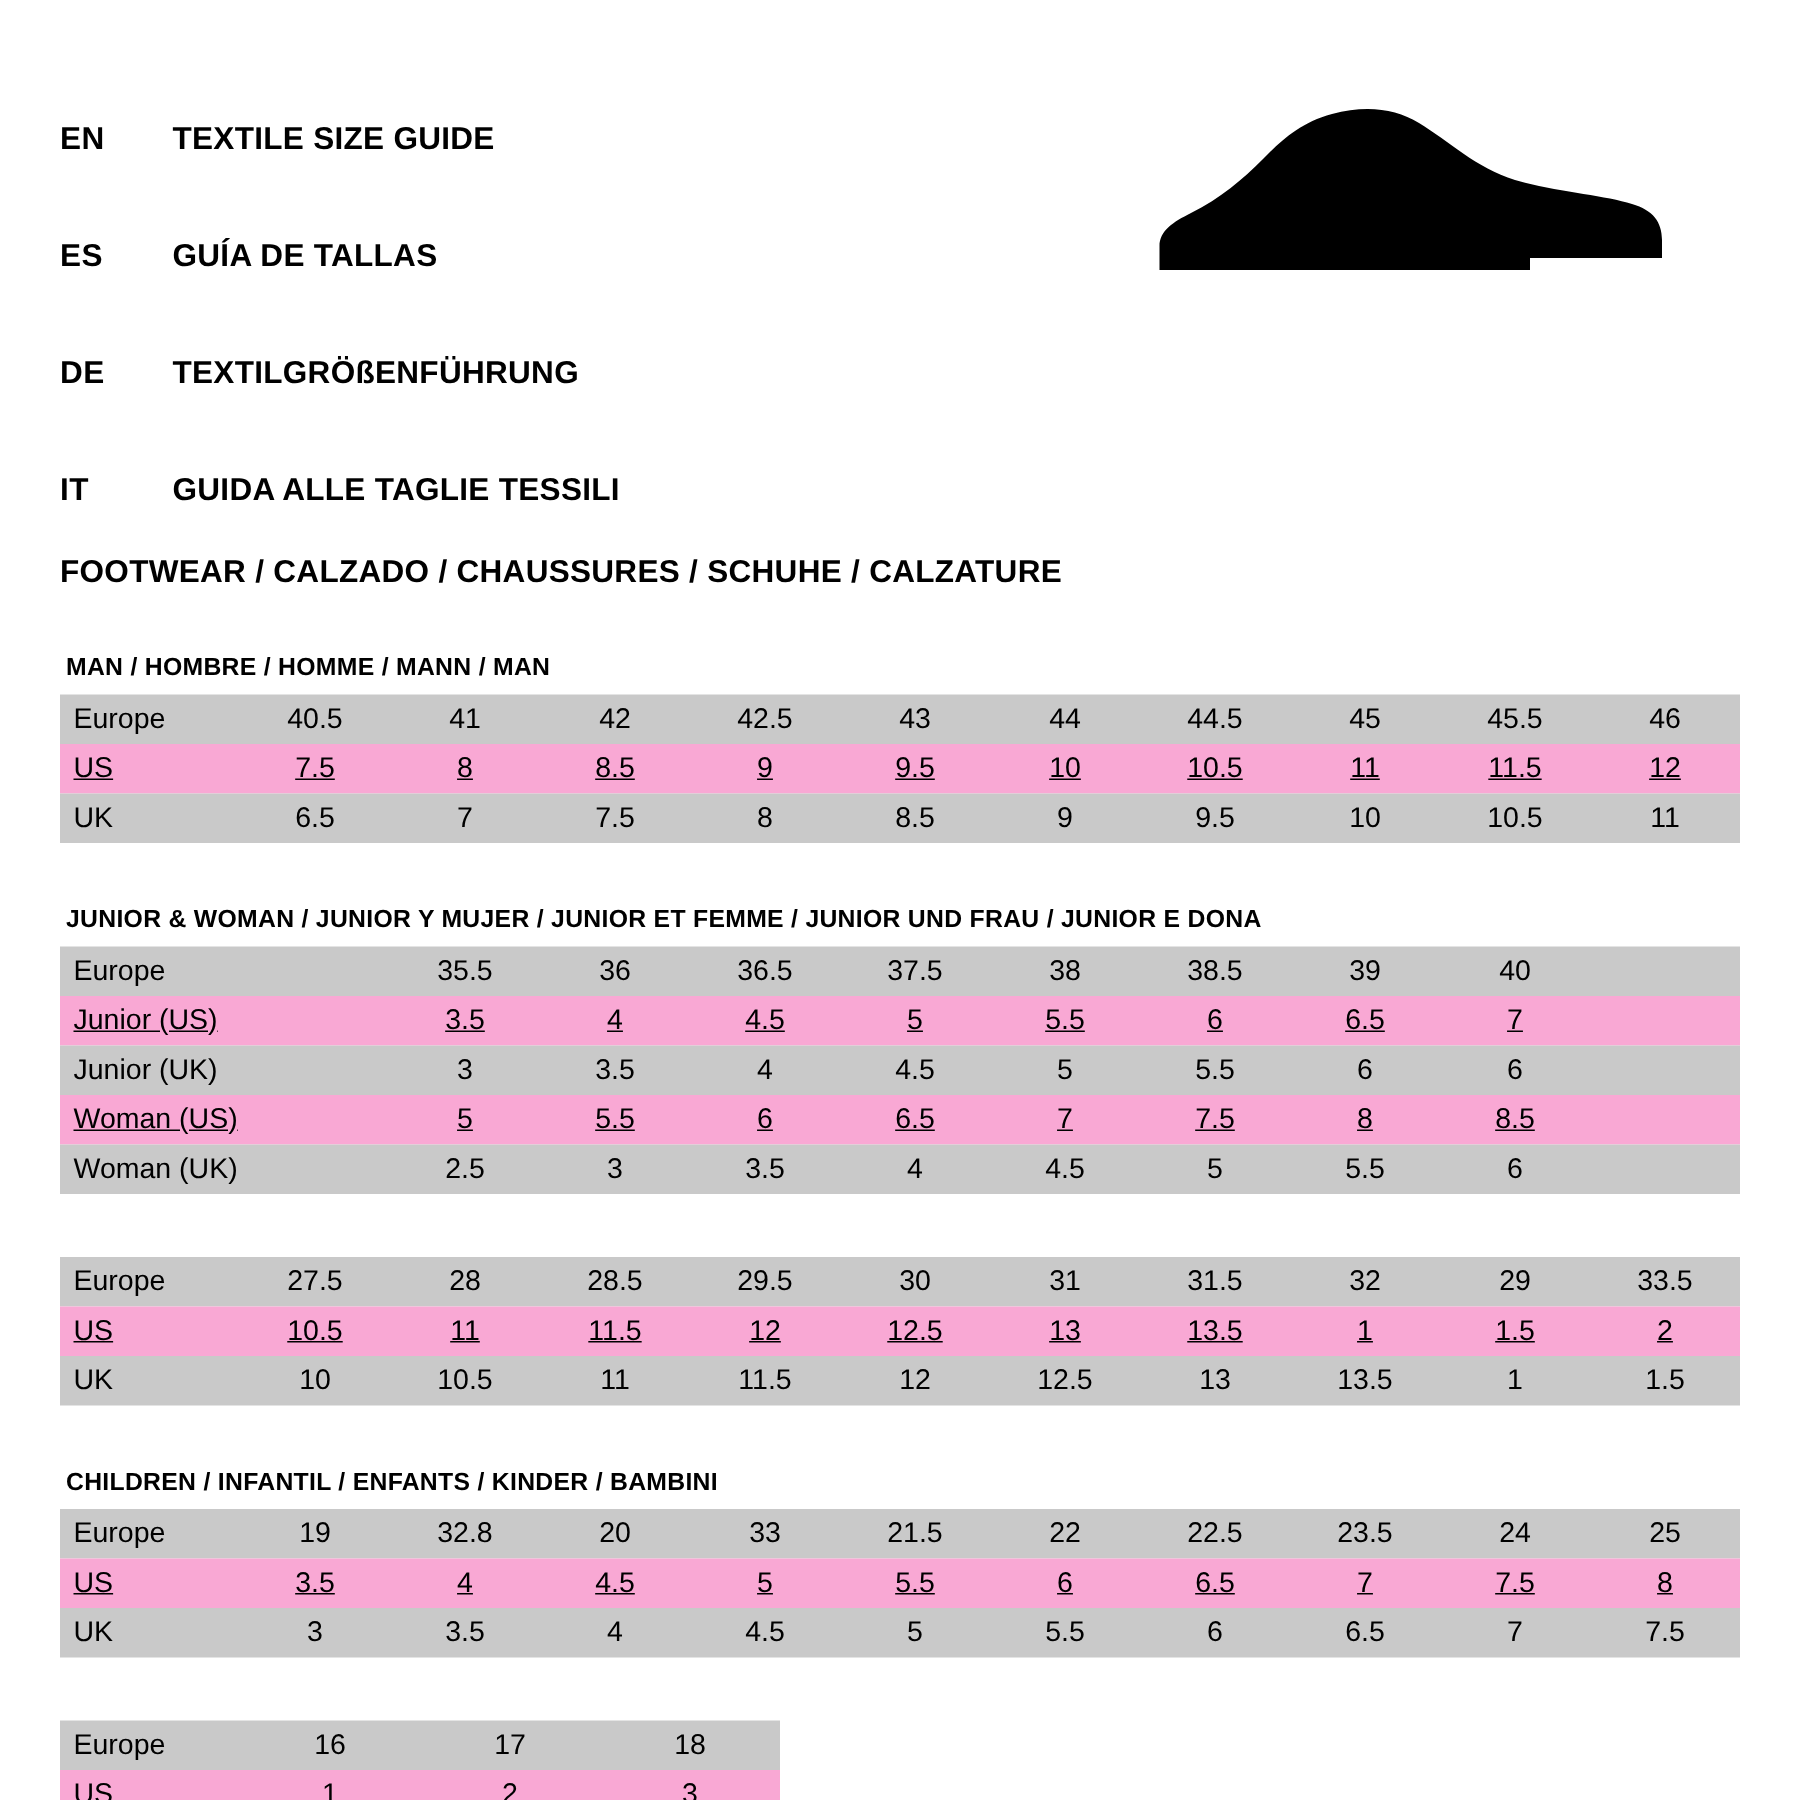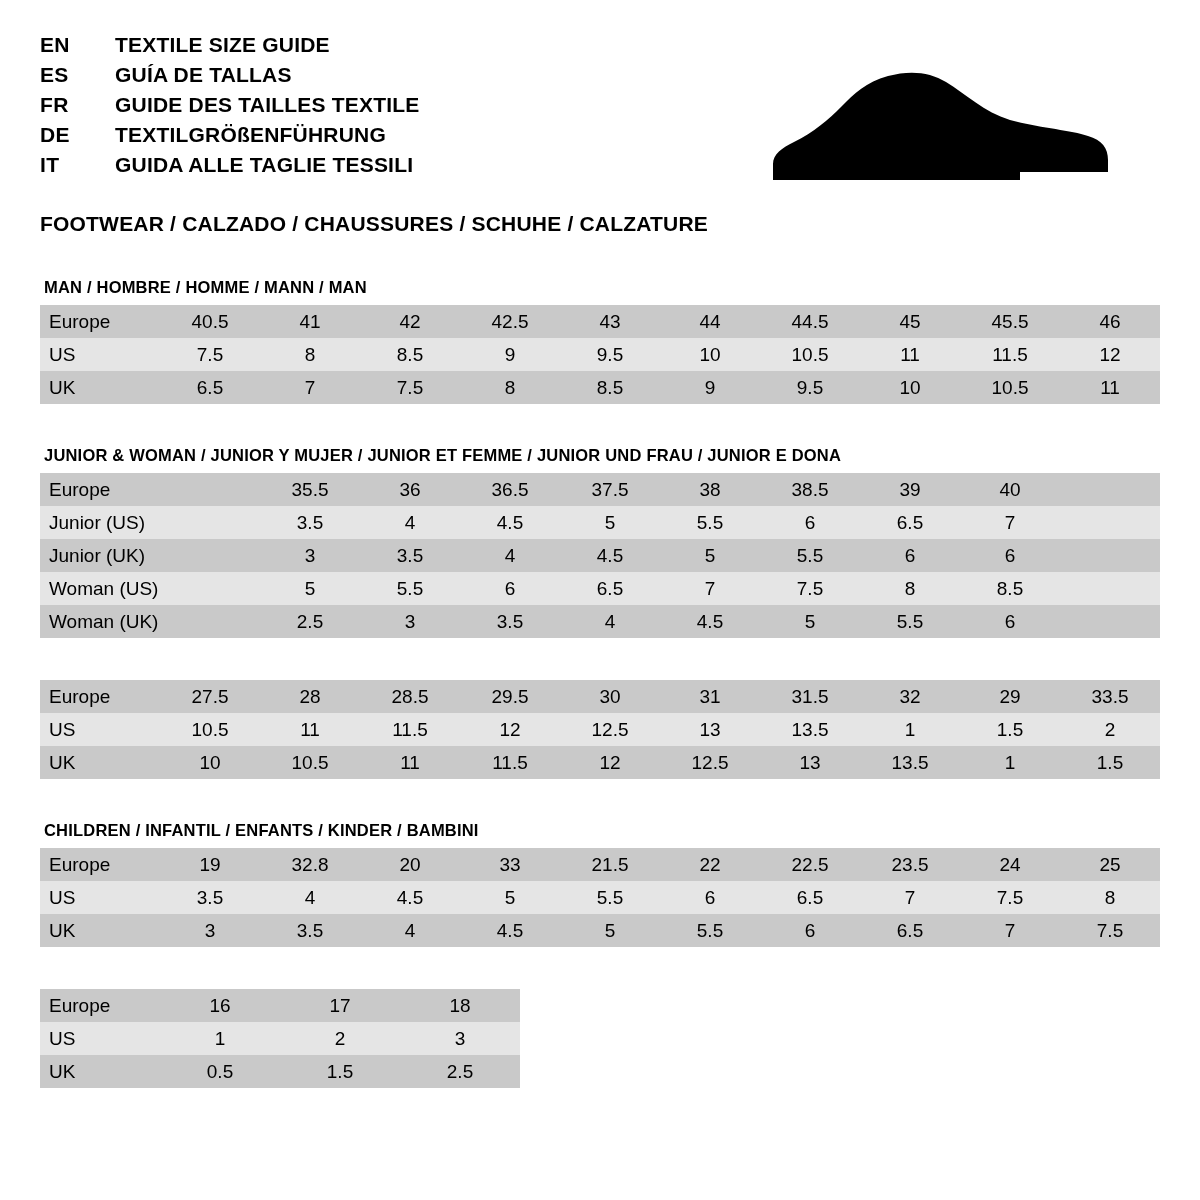--- a/index.html
+++ b/index.html
@@ -40,20 +40,21 @@
   .lang-code {
     width: 75px;
     font-size: 21px;
     font-weight: bold;
     letter-spacing: .3px;
   }
   .lang-title {
     font-size: 21px;
     font-weight: bold;
     letter-spacing: .2px;
+    margin-top: 48px;
   }
   .shoe-wrap {
     width: 360px;
     margin-right: 30px;
     margin-top: 34px;
   }
   .shoe-wrap svg { display: block; }
 
   .section-heading {
     font-size: 21px;
@@ -82,21 +83,21 @@
     padding: 0;
     text-align: center;
     vertical-align: middle;
     white-space: nowrap;
   }
   table.size td.label {
     text-align: left;
     padding-left: 9px;
   }
   tr.shaded td { background: #c9c9c9; }
-  tr.plain td { background: #e5e5e5; }
+  tr.plain td { background: #f9a8d4; text-decoration: underline; }
   .full { width: 1120px; }
   .babies { width: 480px; }
 
   
   .full col.c0 { width: 120px; }
   .full col.cx { width: 100px; }
   .babies col.c0 { width: 120px; }
   .babies col.cx { width: 120px; }
 </style>
 </head>
@@ -108,24 +109,20 @@
     <div class="lang-list" id="lang-list">
         <div class="lang-row">
           <div class="lang-code">EN</div>
           <div class="lang-title">TEXTILE SIZE GUIDE</div>
         </div>
         <div class="lang-row">
           <div class="lang-code">ES</div>
           <div class="lang-title">GUÍA DE TALLAS</div>
         </div>
         <div class="lang-row">
-          <div class="lang-code">FR</div>
-          <div class="lang-title">GUIDE DES TAILLES TEXTILE</div>
-        </div>
-        <div class="lang-row">
           <div class="lang-code">DE</div>
           <div class="lang-title">TEXTILGRÖßENFÜHRUNG</div>
         </div>
         <div class="lang-row">
           <div class="lang-code">IT</div>
           <div class="lang-title">GUIDA ALLE TAGLIE TESSILI</div>
         </div>
       </div>
     <div class="shoe-wrap">
       <svg viewBox="0 0 340 120" width="340" height="120" aria-hidden="true">

